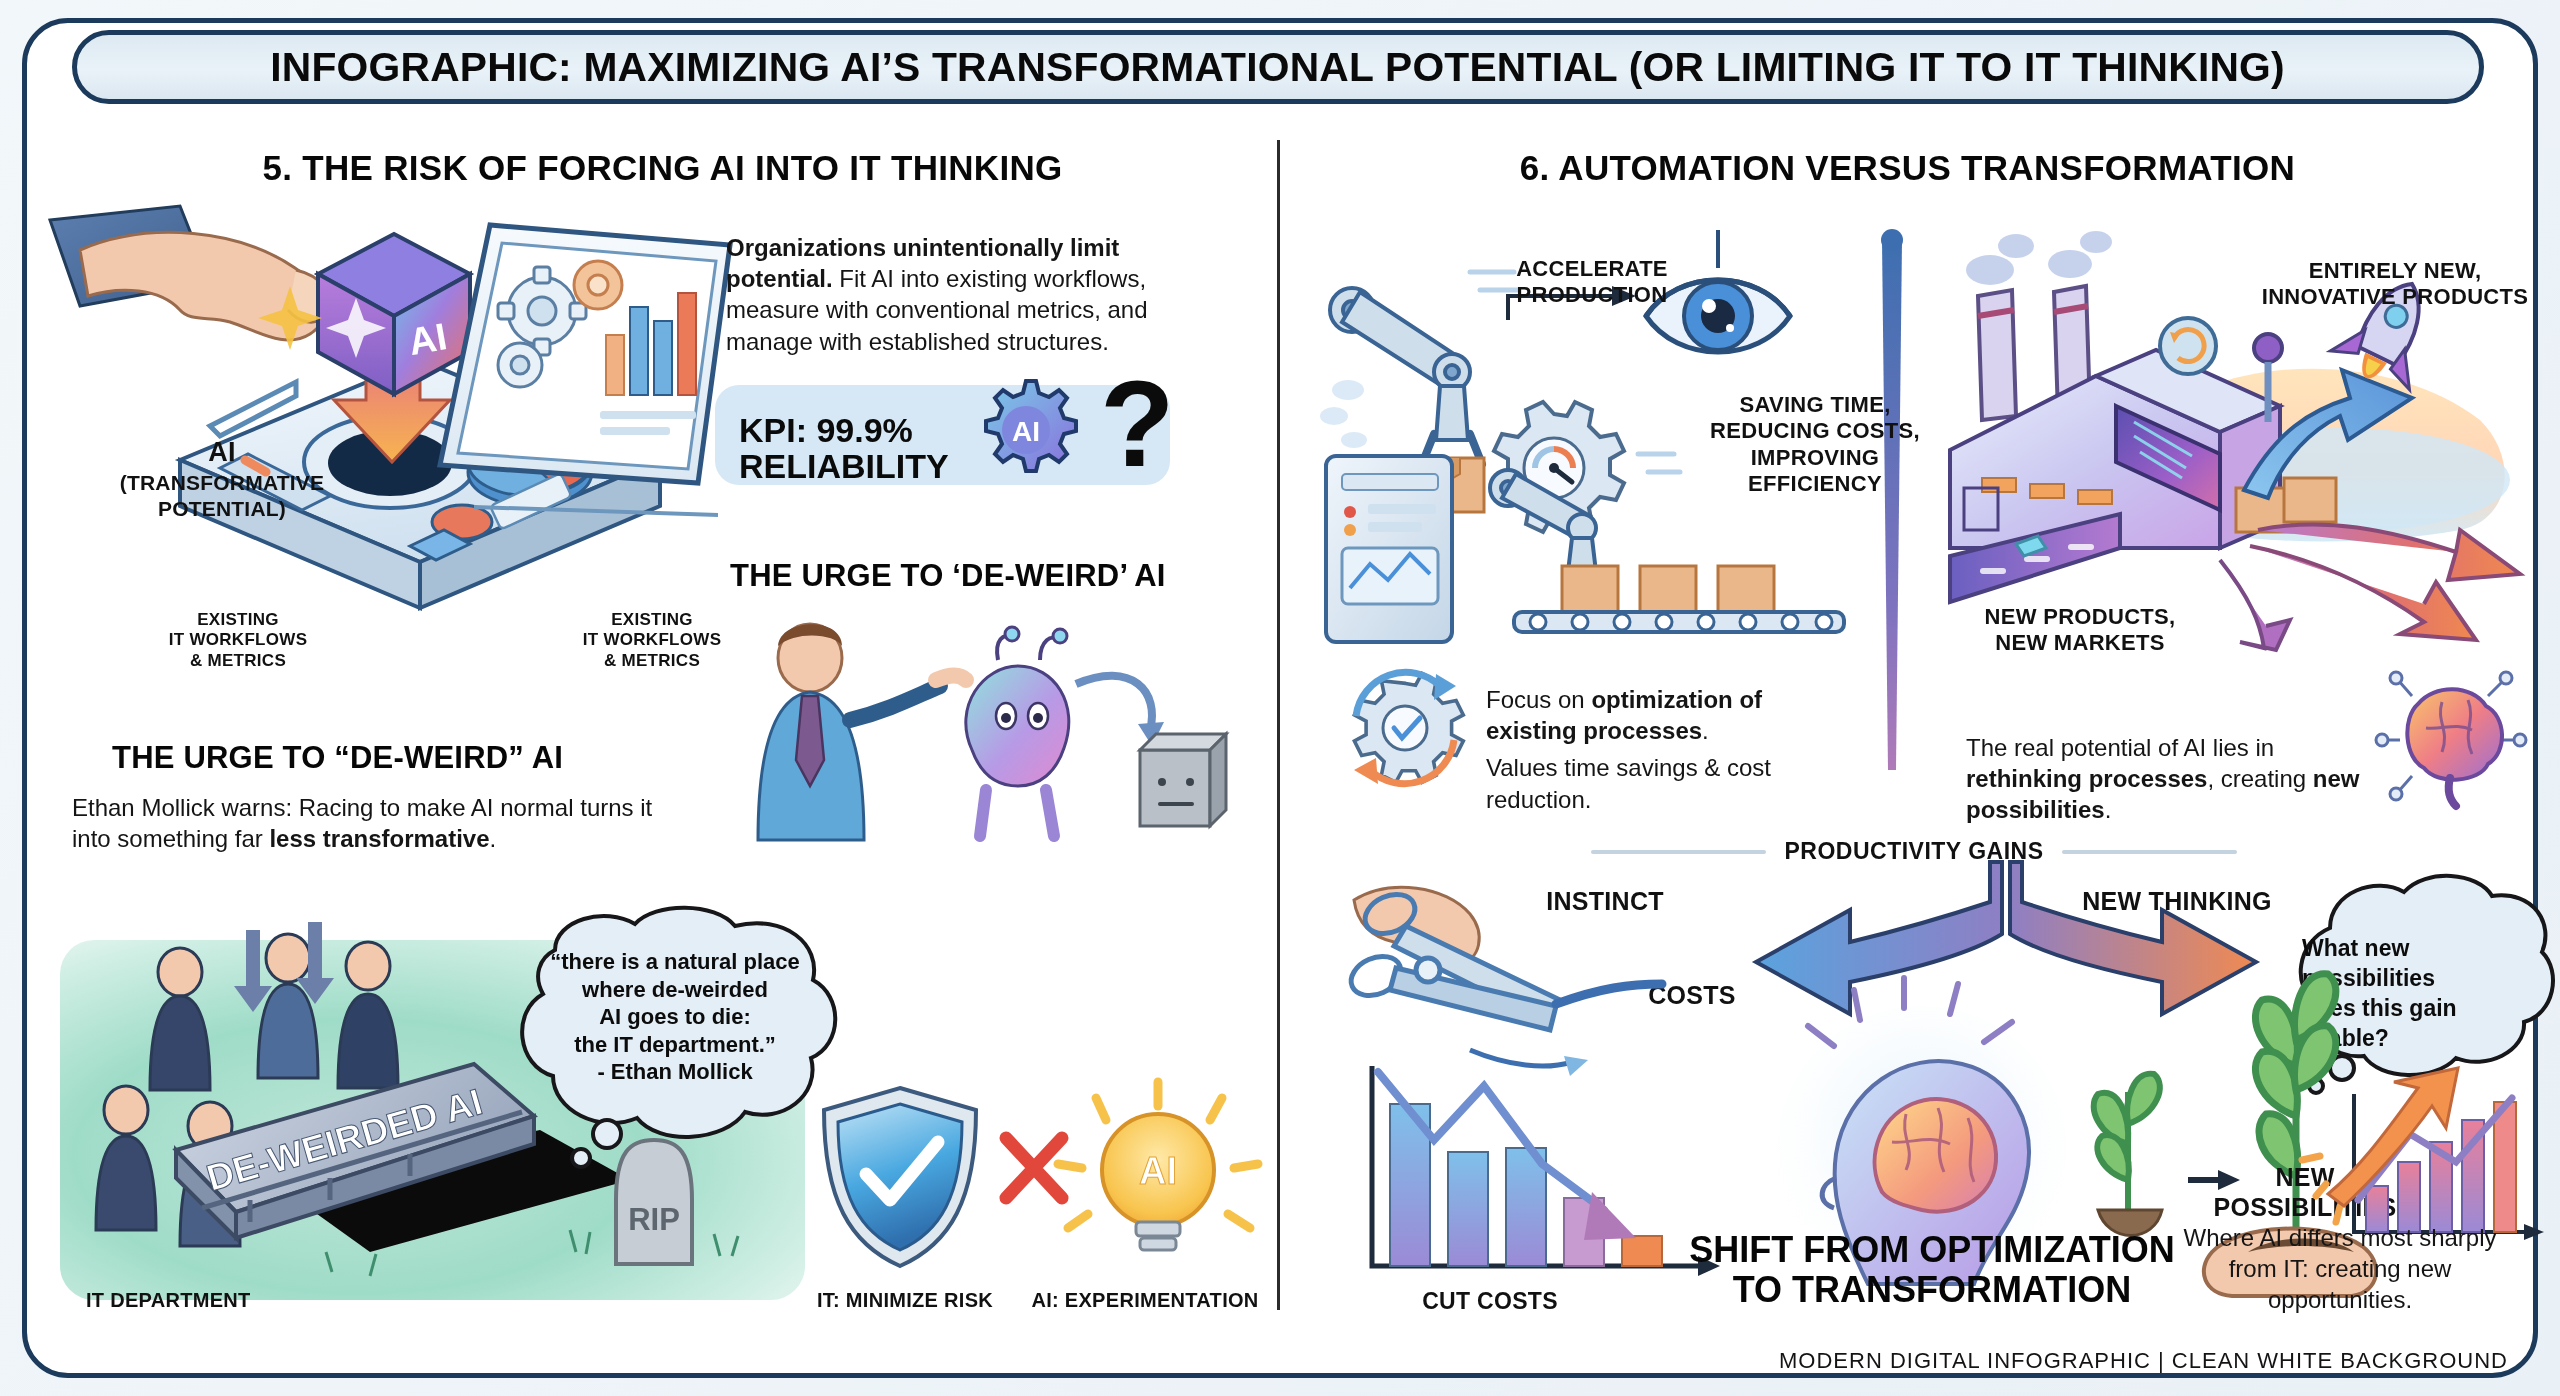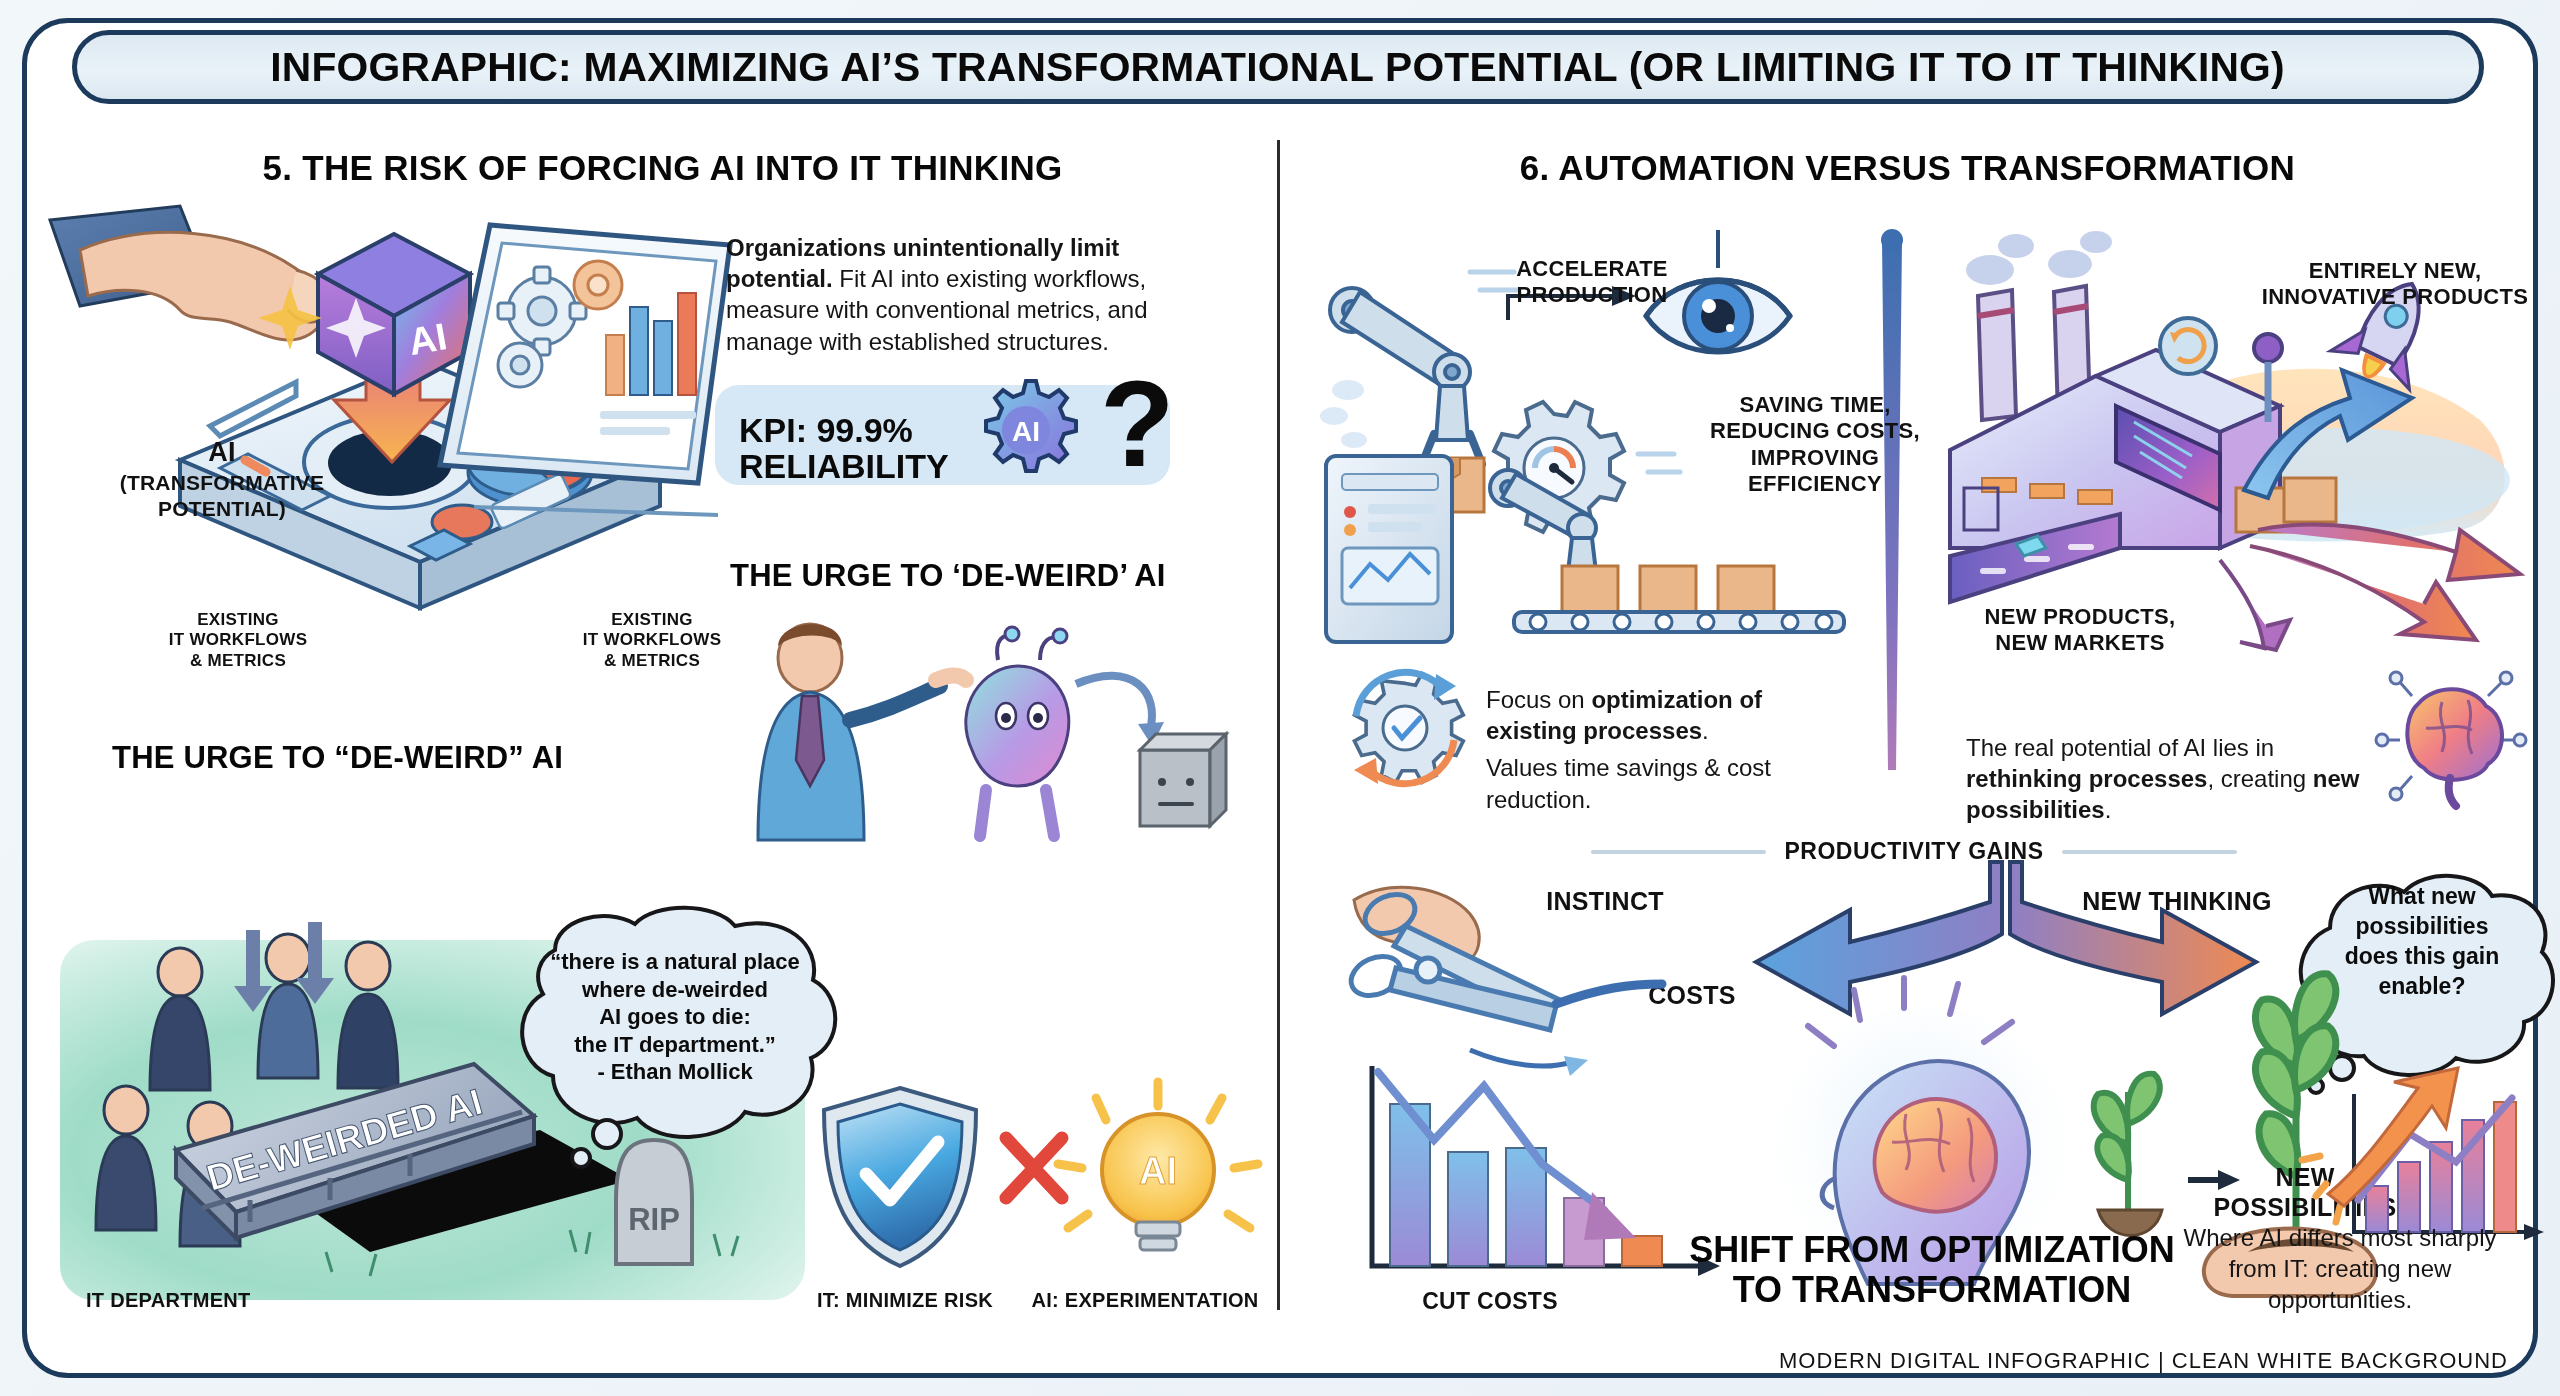--- a/index.html
+++ b/index.html
@@ -257,20 +257,23 @@
 
     <path d="M400 150 L470 150 L470 226 L400 226 Z" fill="#b9c0c8" stroke="#5b636c" stroke-width="3"></path>
     <path d="M400 150 L416 134 L486 134 L470 150 Z" fill="#d3d9df" stroke="#5b636c" stroke-width="3"></path>
     <path d="M470 150 L486 134 L486 210 L470 226 Z" fill="#9aa3ac" stroke="#5b636c" stroke-width="3"></path>
     <circle cx="422" cy="182" r="4" fill="#3c444d"></circle>
       <circle cx="450" cy="182" r="4" fill="#3c444d"></circle>
     <path d="M420 204 L452 204" stroke="#3c444d" stroke-width="4" stroke-linecap="round"></path>
   </svg>
 
   <div class="abs blk-head" style="left:112px;top:740px;">THE URGE TO “DE-WEIRD” AI</div>
+  <div class="abs body-txt" style="left:72px;top:792px;width:620px;">
+    <span>Ethan Mollick warns: Racing to make AI normal turns it into something far </span><b>less transformative</b><span>.</span>
+  </div>
 
   <div id="ground"></div>
   <svg class="abs" style="left:70px;top:900px;" width="740" height="400" viewBox="0 0 740 400">
     <defs>
       <linearGradient id="coffG" x1="0" y1="0" x2="1" y2="0.4">
         <stop offset="0%" stop-color="#cfd7e4"></stop>
           <stop offset="100%" stop-color="#9aa7bd"></stop>
       </linearGradient>
     </defs>
 
@@ -684,21 +687,21 @@
     <path d="M214 176 L238 180 L220 196 Z" fill="#7fb6e2"></path>
   </svg>
 
   <svg class="abs" style="left:2286px;top:862px;" width="270" height="230" viewBox="0 0 270 230">
     <path d="M44 66 C44 30 90 14 118 30 C140 6 192 10 206 34 C248 28 268 62 256 90
              C276 110 268 152 238 160 C240 190 200 208 170 196 C148 220 94 218 78 194
              C44 198 20 168 30 140 C6 126 10 80 44 66 Z" fill="#e4eef6" stroke="#17171a" stroke-width="4"></path>
     <circle cx="56" cy="206" r="12" fill="#e4eef6" stroke="#17171a" stroke-width="4"></circle>
     <circle cx="30" cy="224" r="7" fill="#e4eef6" stroke="#17171a" stroke-width="4"></circle>
   </svg>
-  <div class="abs" style="left:2302px;top:882px;width:240px;text-align:center;font-weight:bold;font-size:23px;line-height:1.3;color:#0c0c0c;">
+  <div class="abs" style="left:2302px;top:934px;width:240px;text-align:left;font-weight:bold;font-size:23px;line-height:1.3;color:#0c0c0c;">
     <div>What new</div>
     <div>possibilities</div>
     <div>does this gain</div>
     <div>enable?</div>
   </div>
 
   <svg class="abs" style="left:1356px;top:1060px;" width="380" height="240" viewBox="0 0 380 240">
     <defs>
         <linearGradient id="barG" x1="0" y1="0" x2="0" y2="1">
       <stop offset="0%" stop-color="#7fc0ea"></stop>

